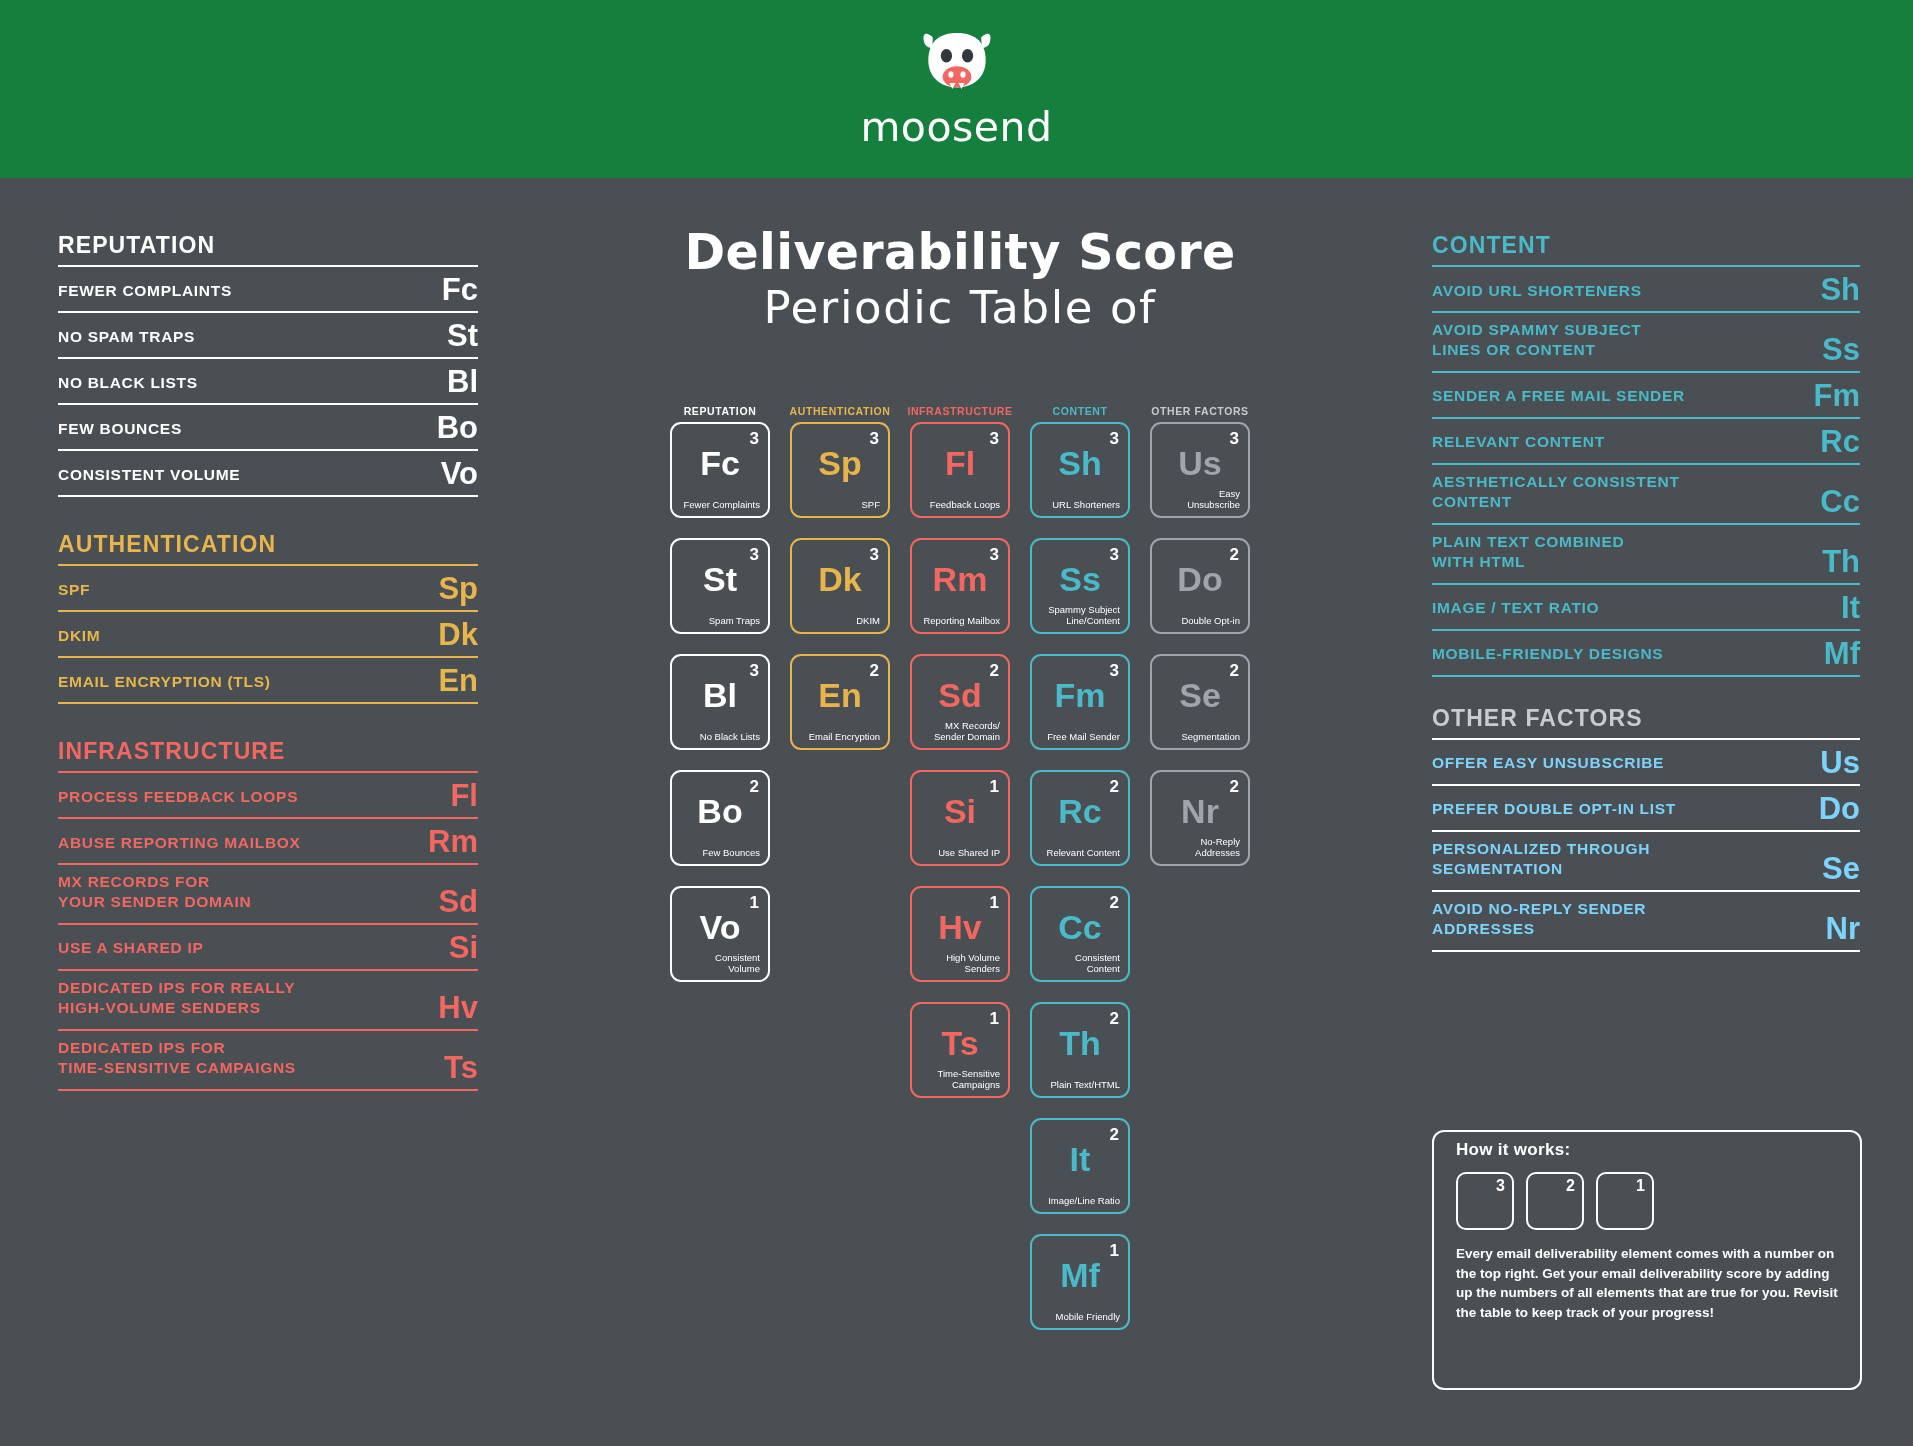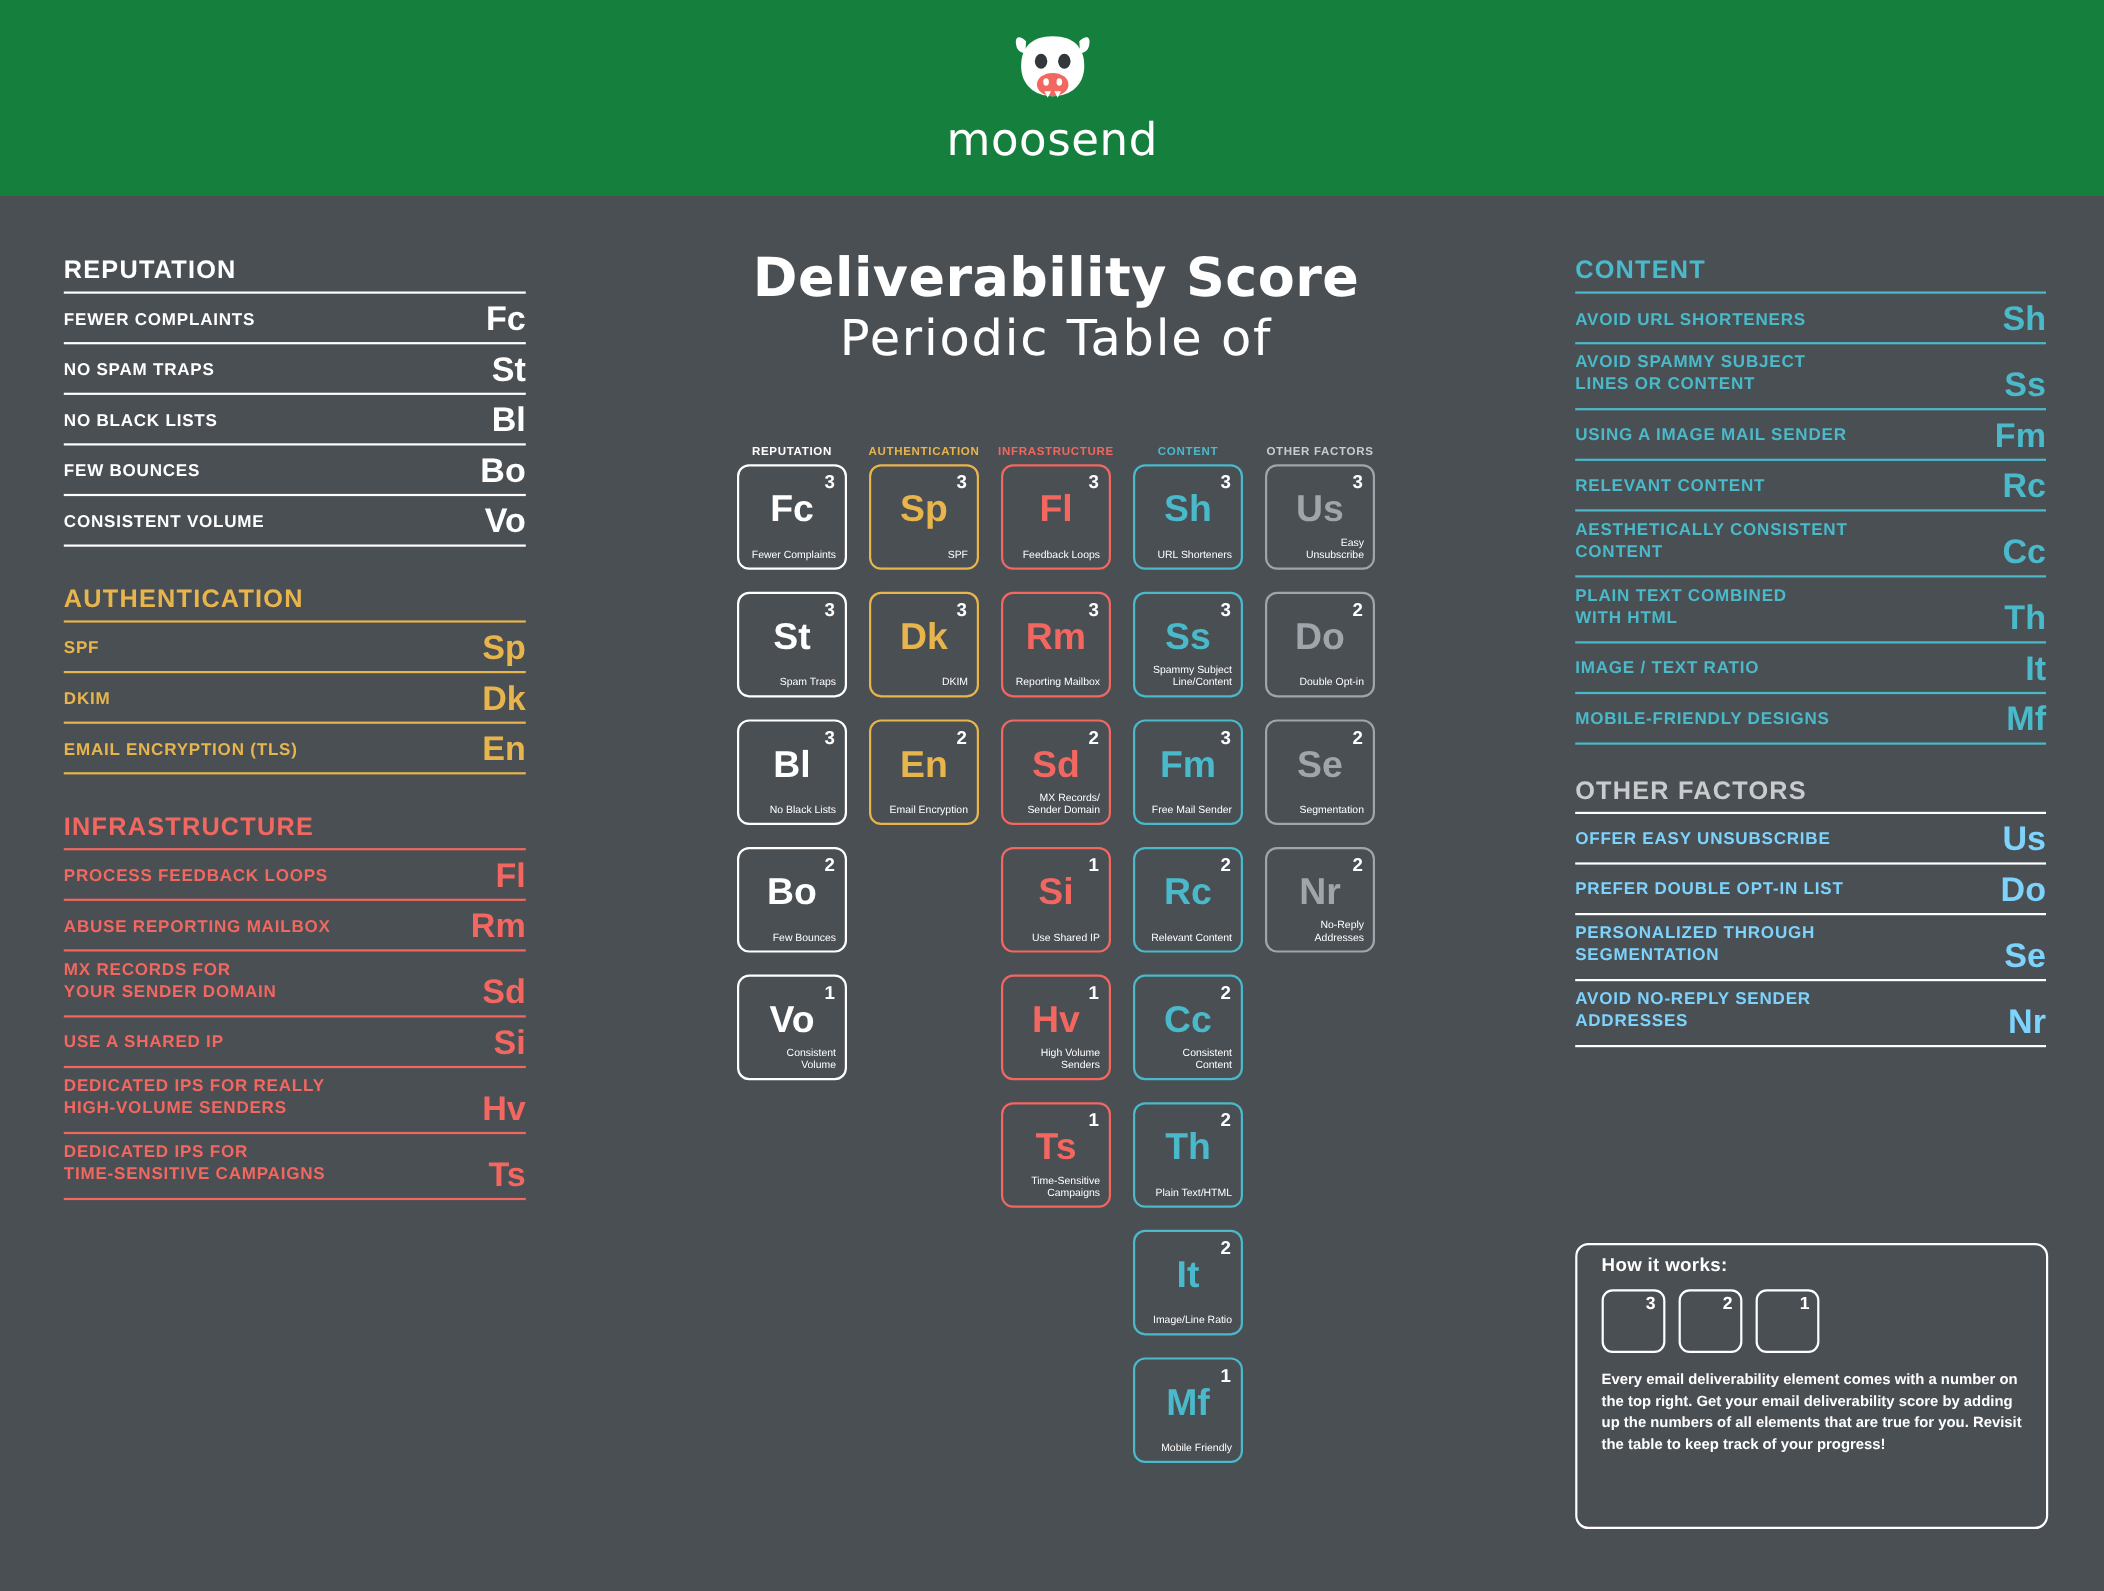--- a/index.html
+++ b/index.html
@@ -278,21 +278,21 @@
         <div class="rows">
           <div class="row">
             <div class="lbl">AVOID URL SHORTENERS</div>
             <div class="sym">Sh</div>
           </div>
           <div class="row">
             <div class="lbl">AVOID SPAMMY SUBJECT<br>LINES OR CONTENT</div>
             <div class="sym">Ss</div>
           </div>
           <div class="row">
-            <div class="lbl">USING A IMAGE MAIL SENDER</div>
+            <div class="lbl">SENDER A FREE MAIL SENDER</div>
             <div class="sym">Fm</div>
           </div>
           <div class="row">
             <div class="lbl">RELEVANT CONTENT</div>
             <div class="sym">Rc</div>
           </div>
           <div class="row">
             <div class="lbl">AESTHETICALLY CONSISTENT<br>CONTENT</div>
             <div class="sym">Cc</div>
           </div>

